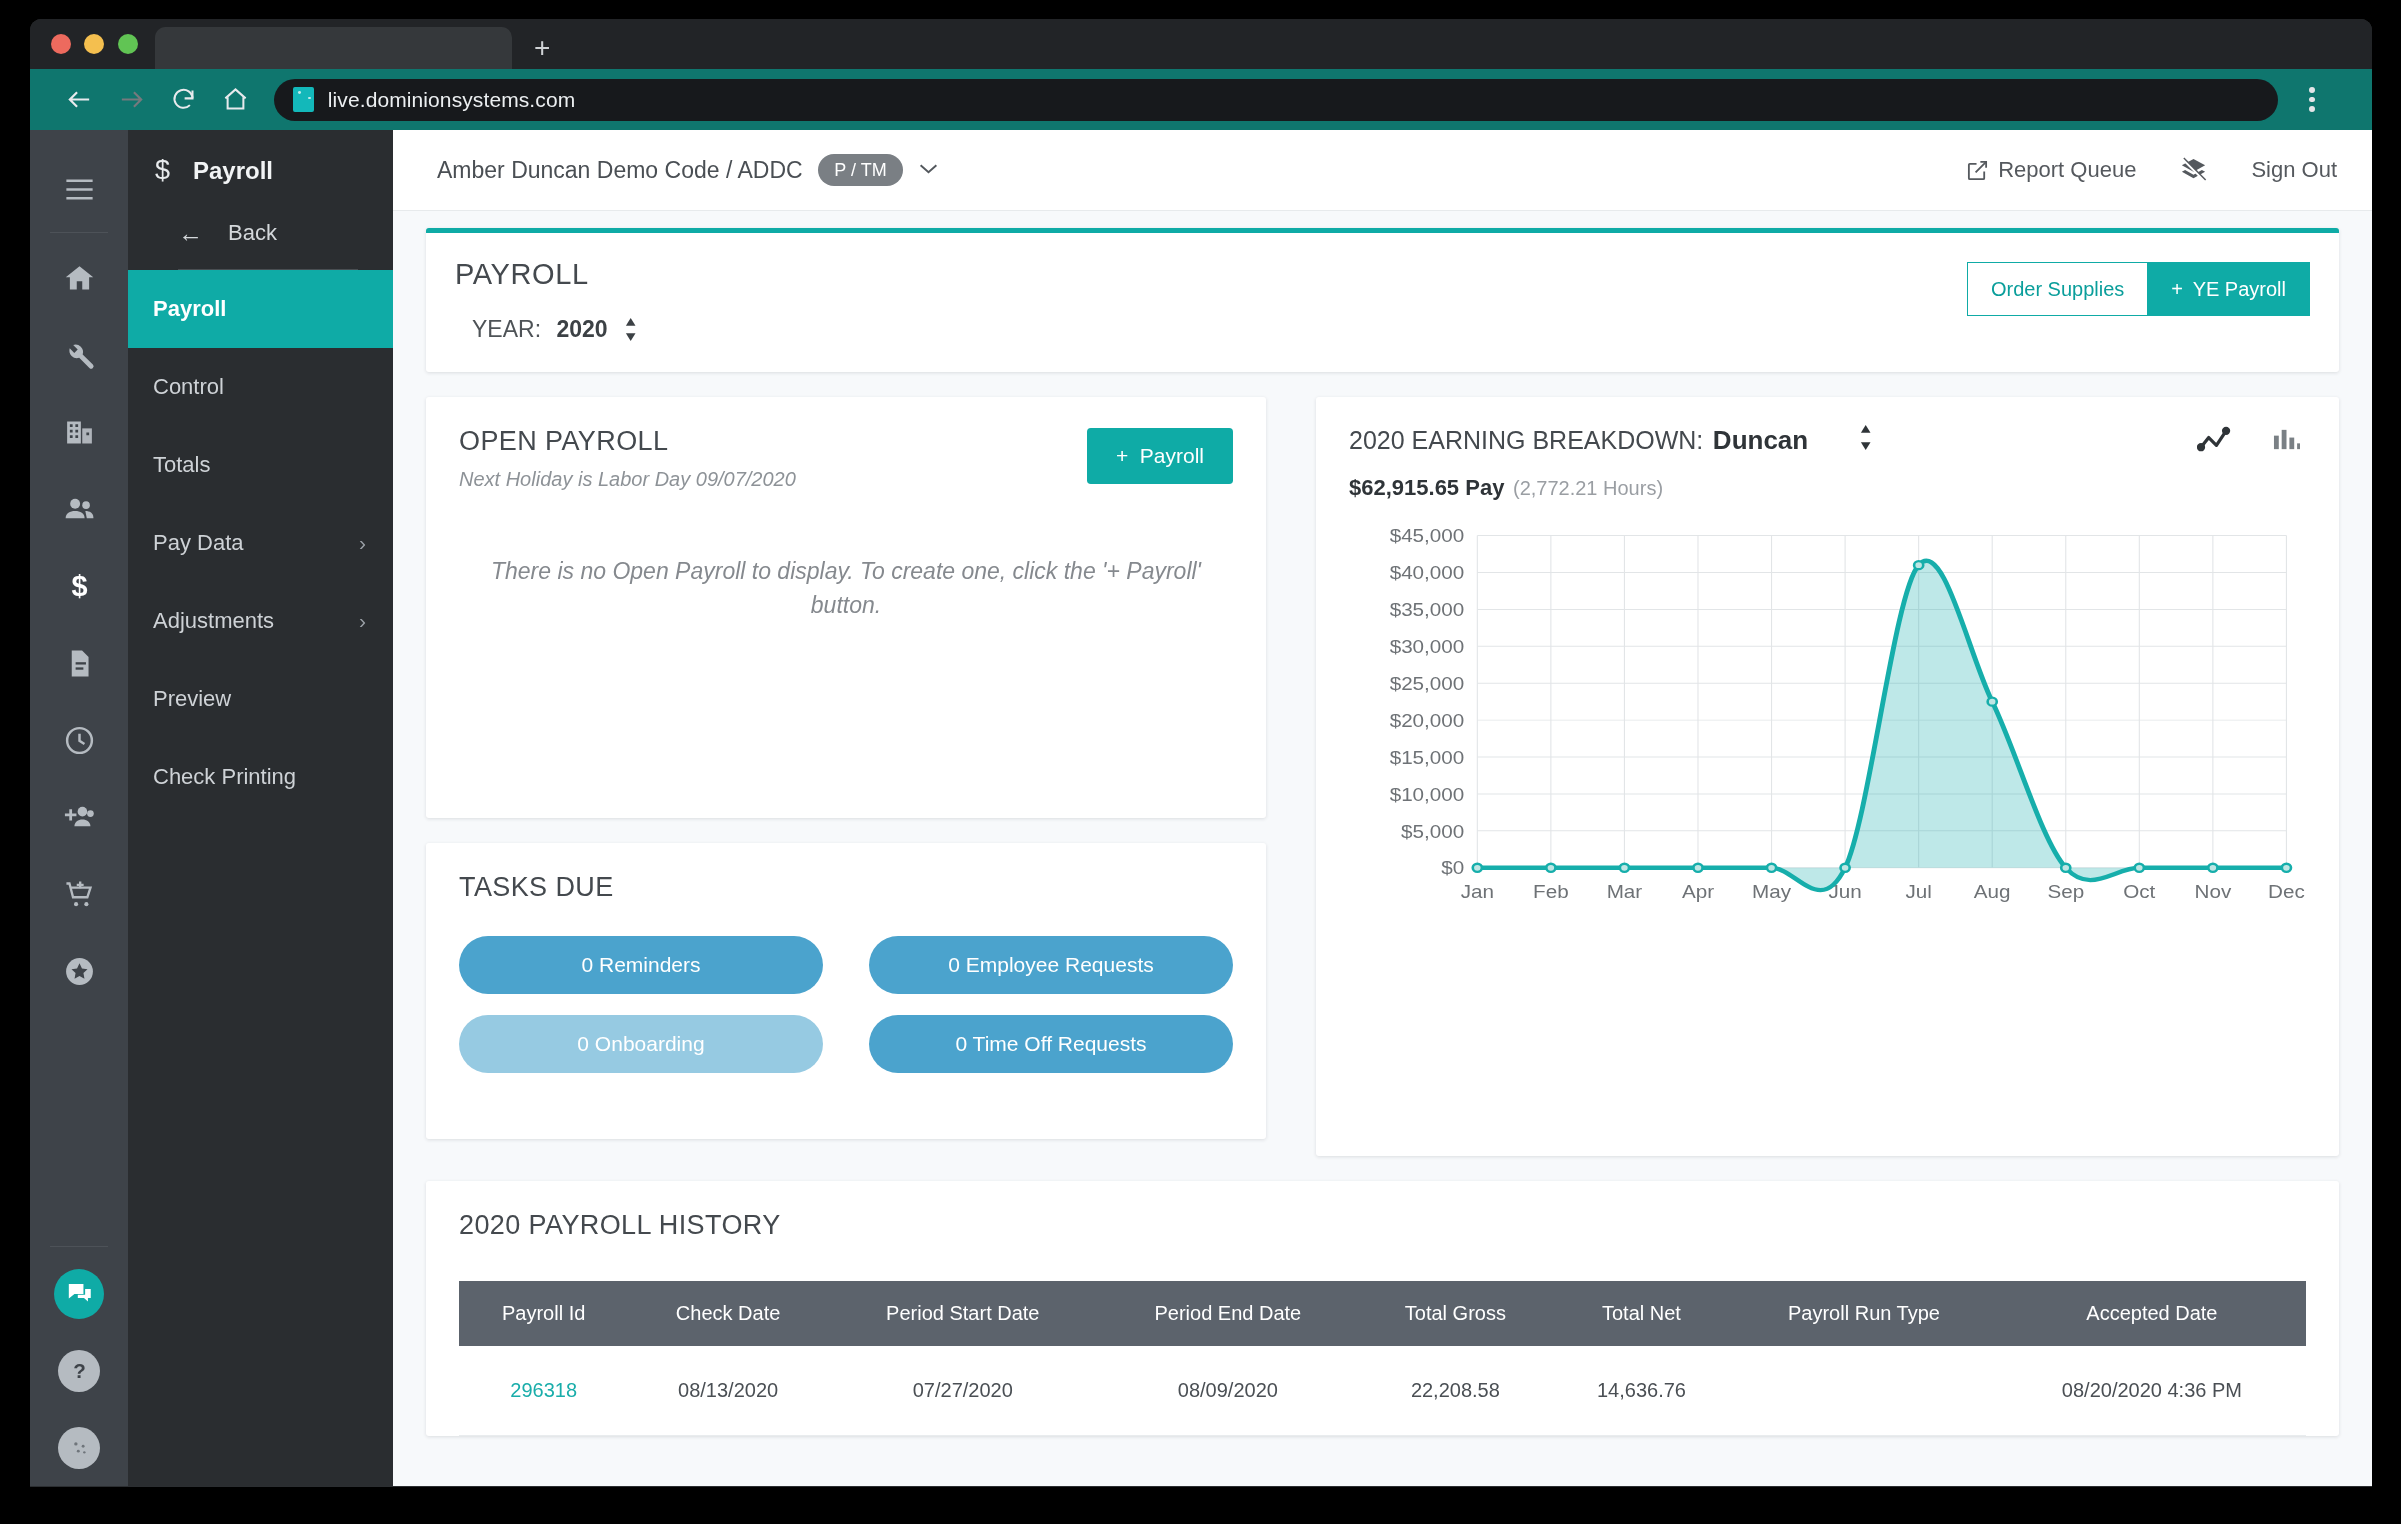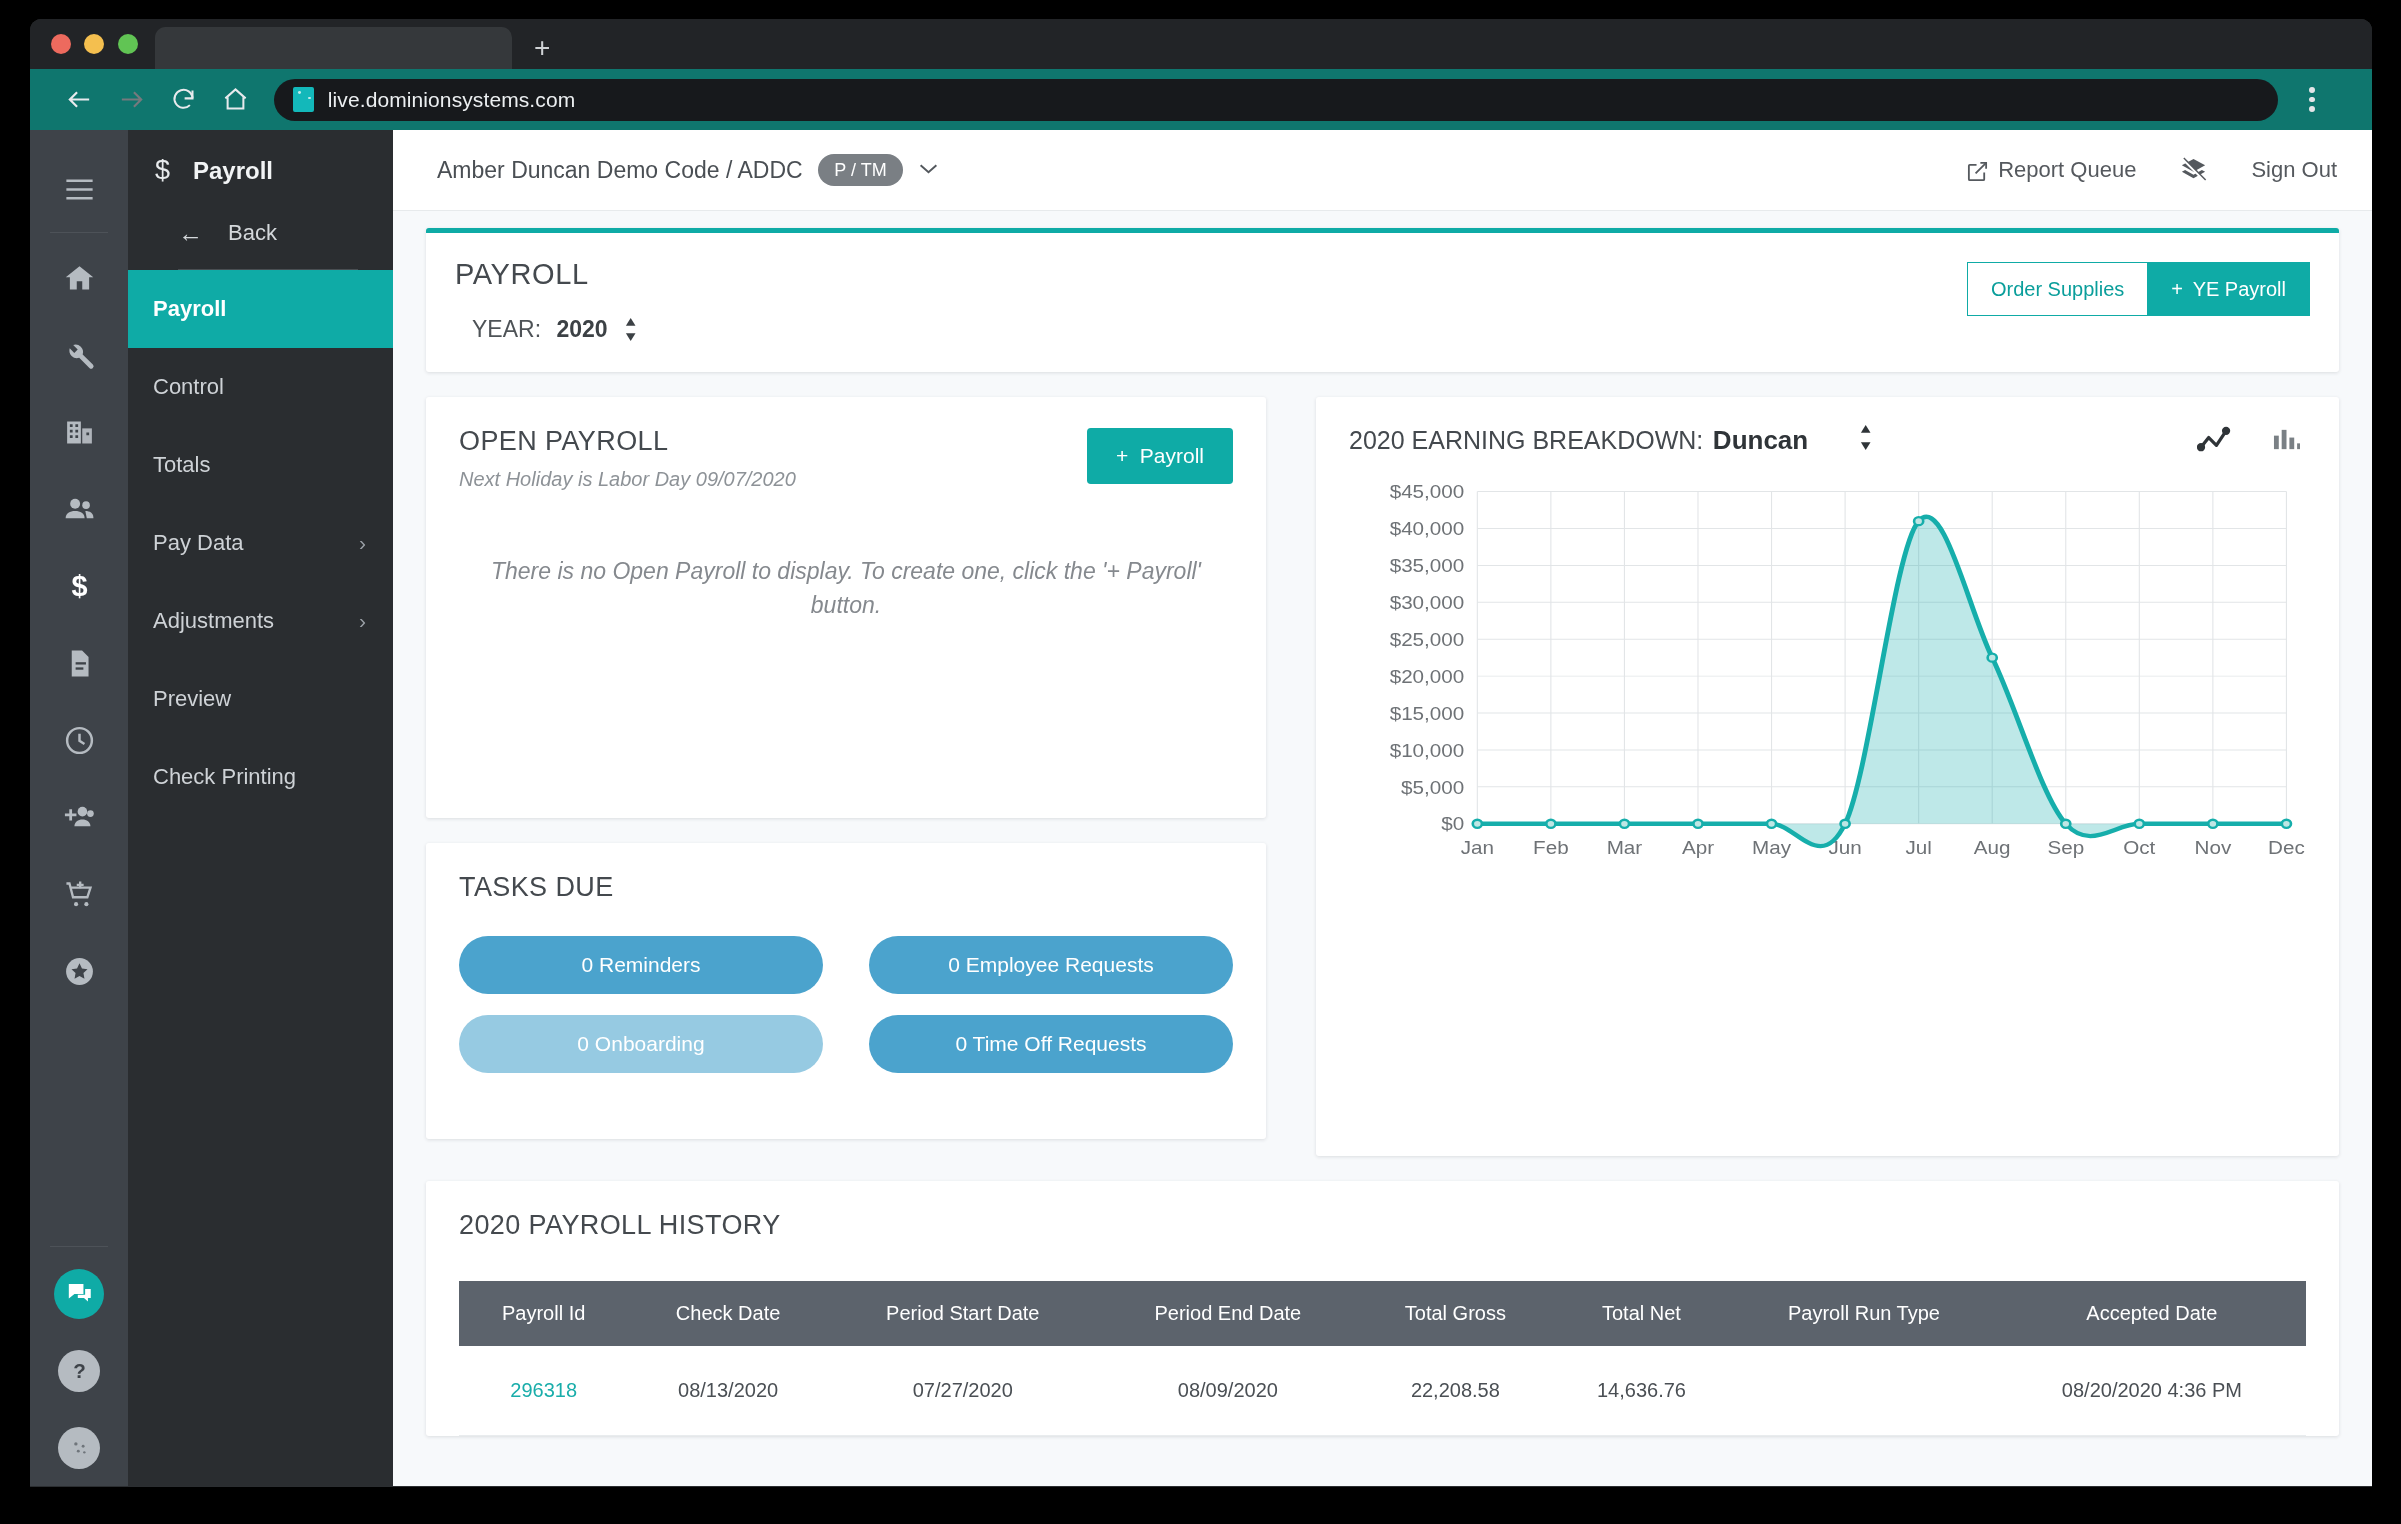--- a/index.html
+++ b/index.html
@@ -194,21 +194,21 @@
     margin-left: 15.4px;
     background: #7a7f84; color: #fff;
     border-radius: 19px;
     padding: 5.8px 16.3px;
     font-size: 18px;
     display: inline-block;
   }
   .caret-down { margin-left: 15.4px; color: #53585d; font-size: 18px; }
   .topbar .spacer { flex: 1; }
   .topitem {
-    display: flex; align-items: flex-end; gap: 9.6px;
+    display: flex; align-items: center; gap: 9.6px;
     color: #55595e; font-size: 22px;
     margin-left: 42px;
   }
 
   .scroll {
     flex: 1;
     overflow: hidden;
     padding: 17.3px 33px 0 33px;
   }
 
@@ -624,20 +624,23 @@
                     </svg>
                 </span>
                 <span>
                   <svg width="29" height="27" viewBox="0 0 30 28" fill="#7a8085">
                       <rect x="2" y="10" width="5" height="14"></rect>
                       <rect x="10" y="4" width="5" height="20"></rect>
                       <rect x="18" y="12" width="5" height="12"></rect>
                       <rect x="26" y="18" width="3" height="6"></rect>
                     </svg>
                 </span>
+              </div>
+              <div class="money">
+                <b>$62,915.65 Pay</b><span>(2,772.21 Hours)</span>
               </div>
               <div class="plot">
                 <svg id="chart-svg" width="100%" height="384" viewBox="0 0 880 400" preserveAspectRatio="none">
                     <line x1="118" y1="356" x2="862" y2="356" stroke="#e2e5e7" stroke-width="1"></line>
                     <text x="106" y="363" text-anchor="end" font-size="19" fill="#6e7276" font-family="Liberation Sans, sans-serif">$0</text>
                     <line x1="118" y1="317.55555555555554" x2="862" y2="317.55555555555554" stroke="#e2e5e7" stroke-width="1"></line>
                     <text x="106" y="324.55555555555554" text-anchor="end" font-size="19" fill="#6e7276" font-family="Liberation Sans, sans-serif">$5,000</text>
                     <line x1="118" y1="279.1111111111111" x2="862" y2="279.1111111111111" stroke="#e2e5e7" stroke-width="1"></line>
                     <text x="106" y="286.1111111111111" text-anchor="end" font-size="19" fill="#6e7276" font-family="Liberation Sans, sans-serif">$10,000</text>
                     <line x1="118" y1="240.66666666666669" x2="862" y2="240.66666666666669" stroke="#e2e5e7" stroke-width="1"></line>

